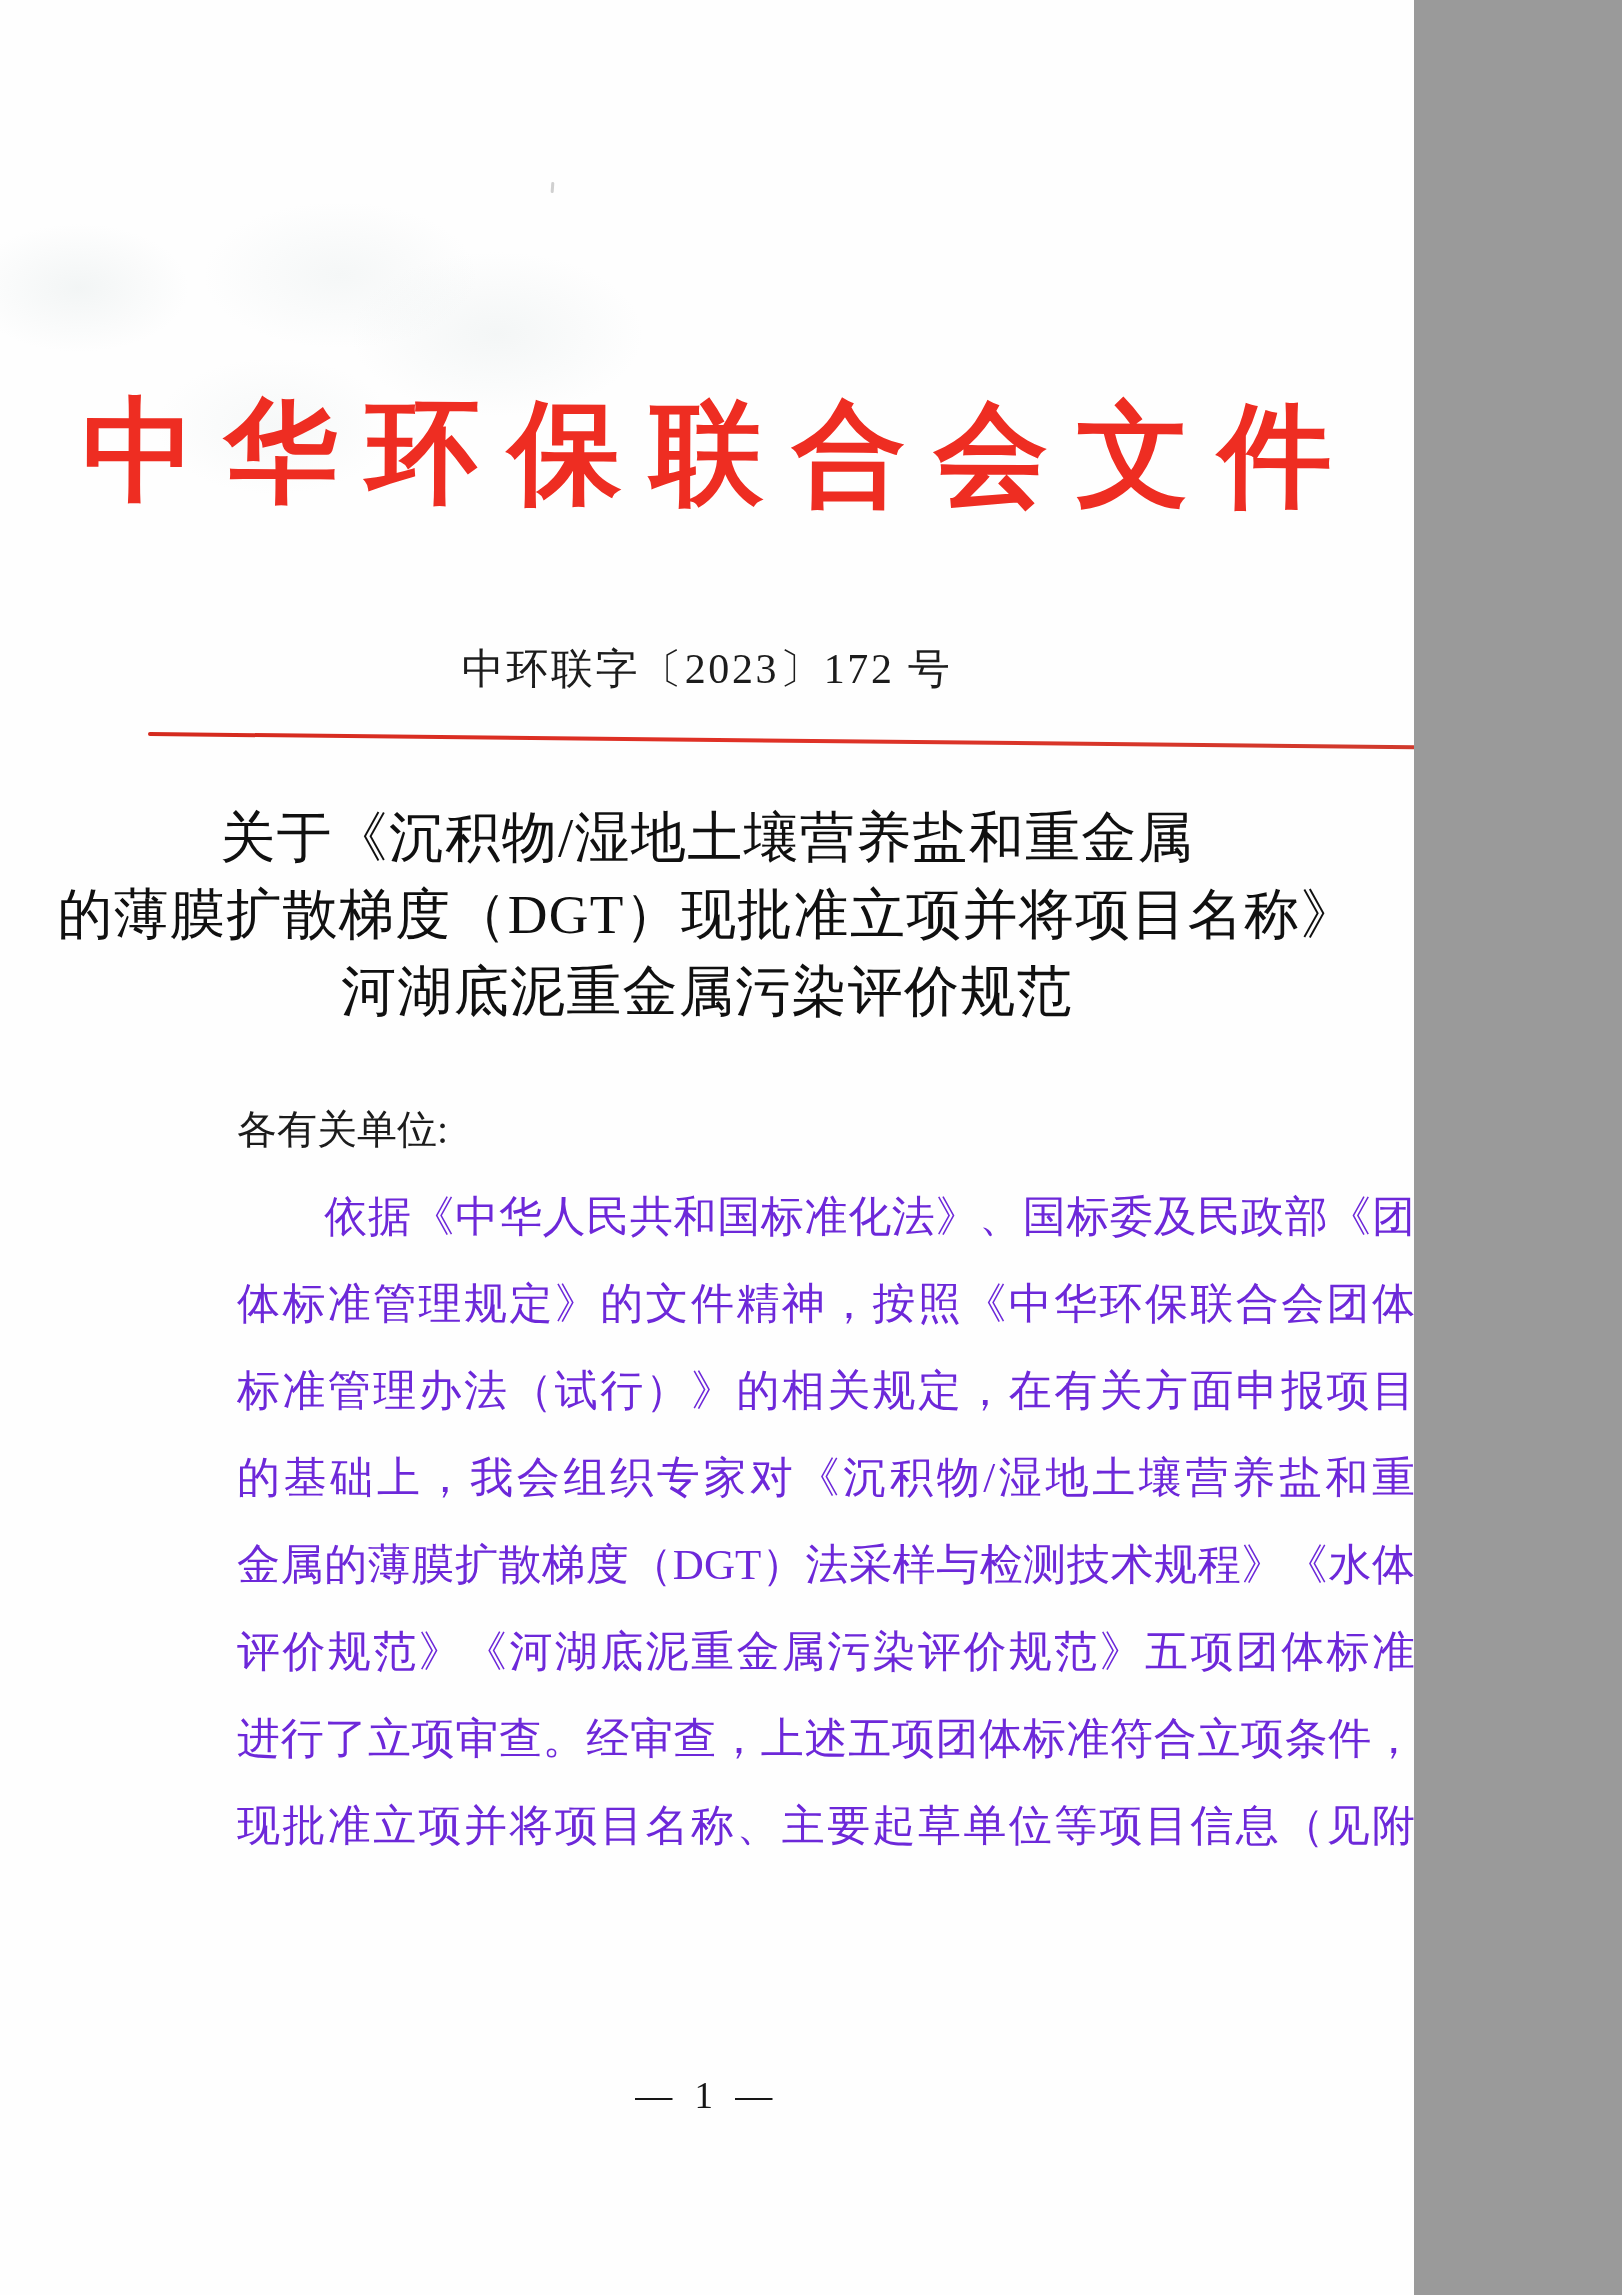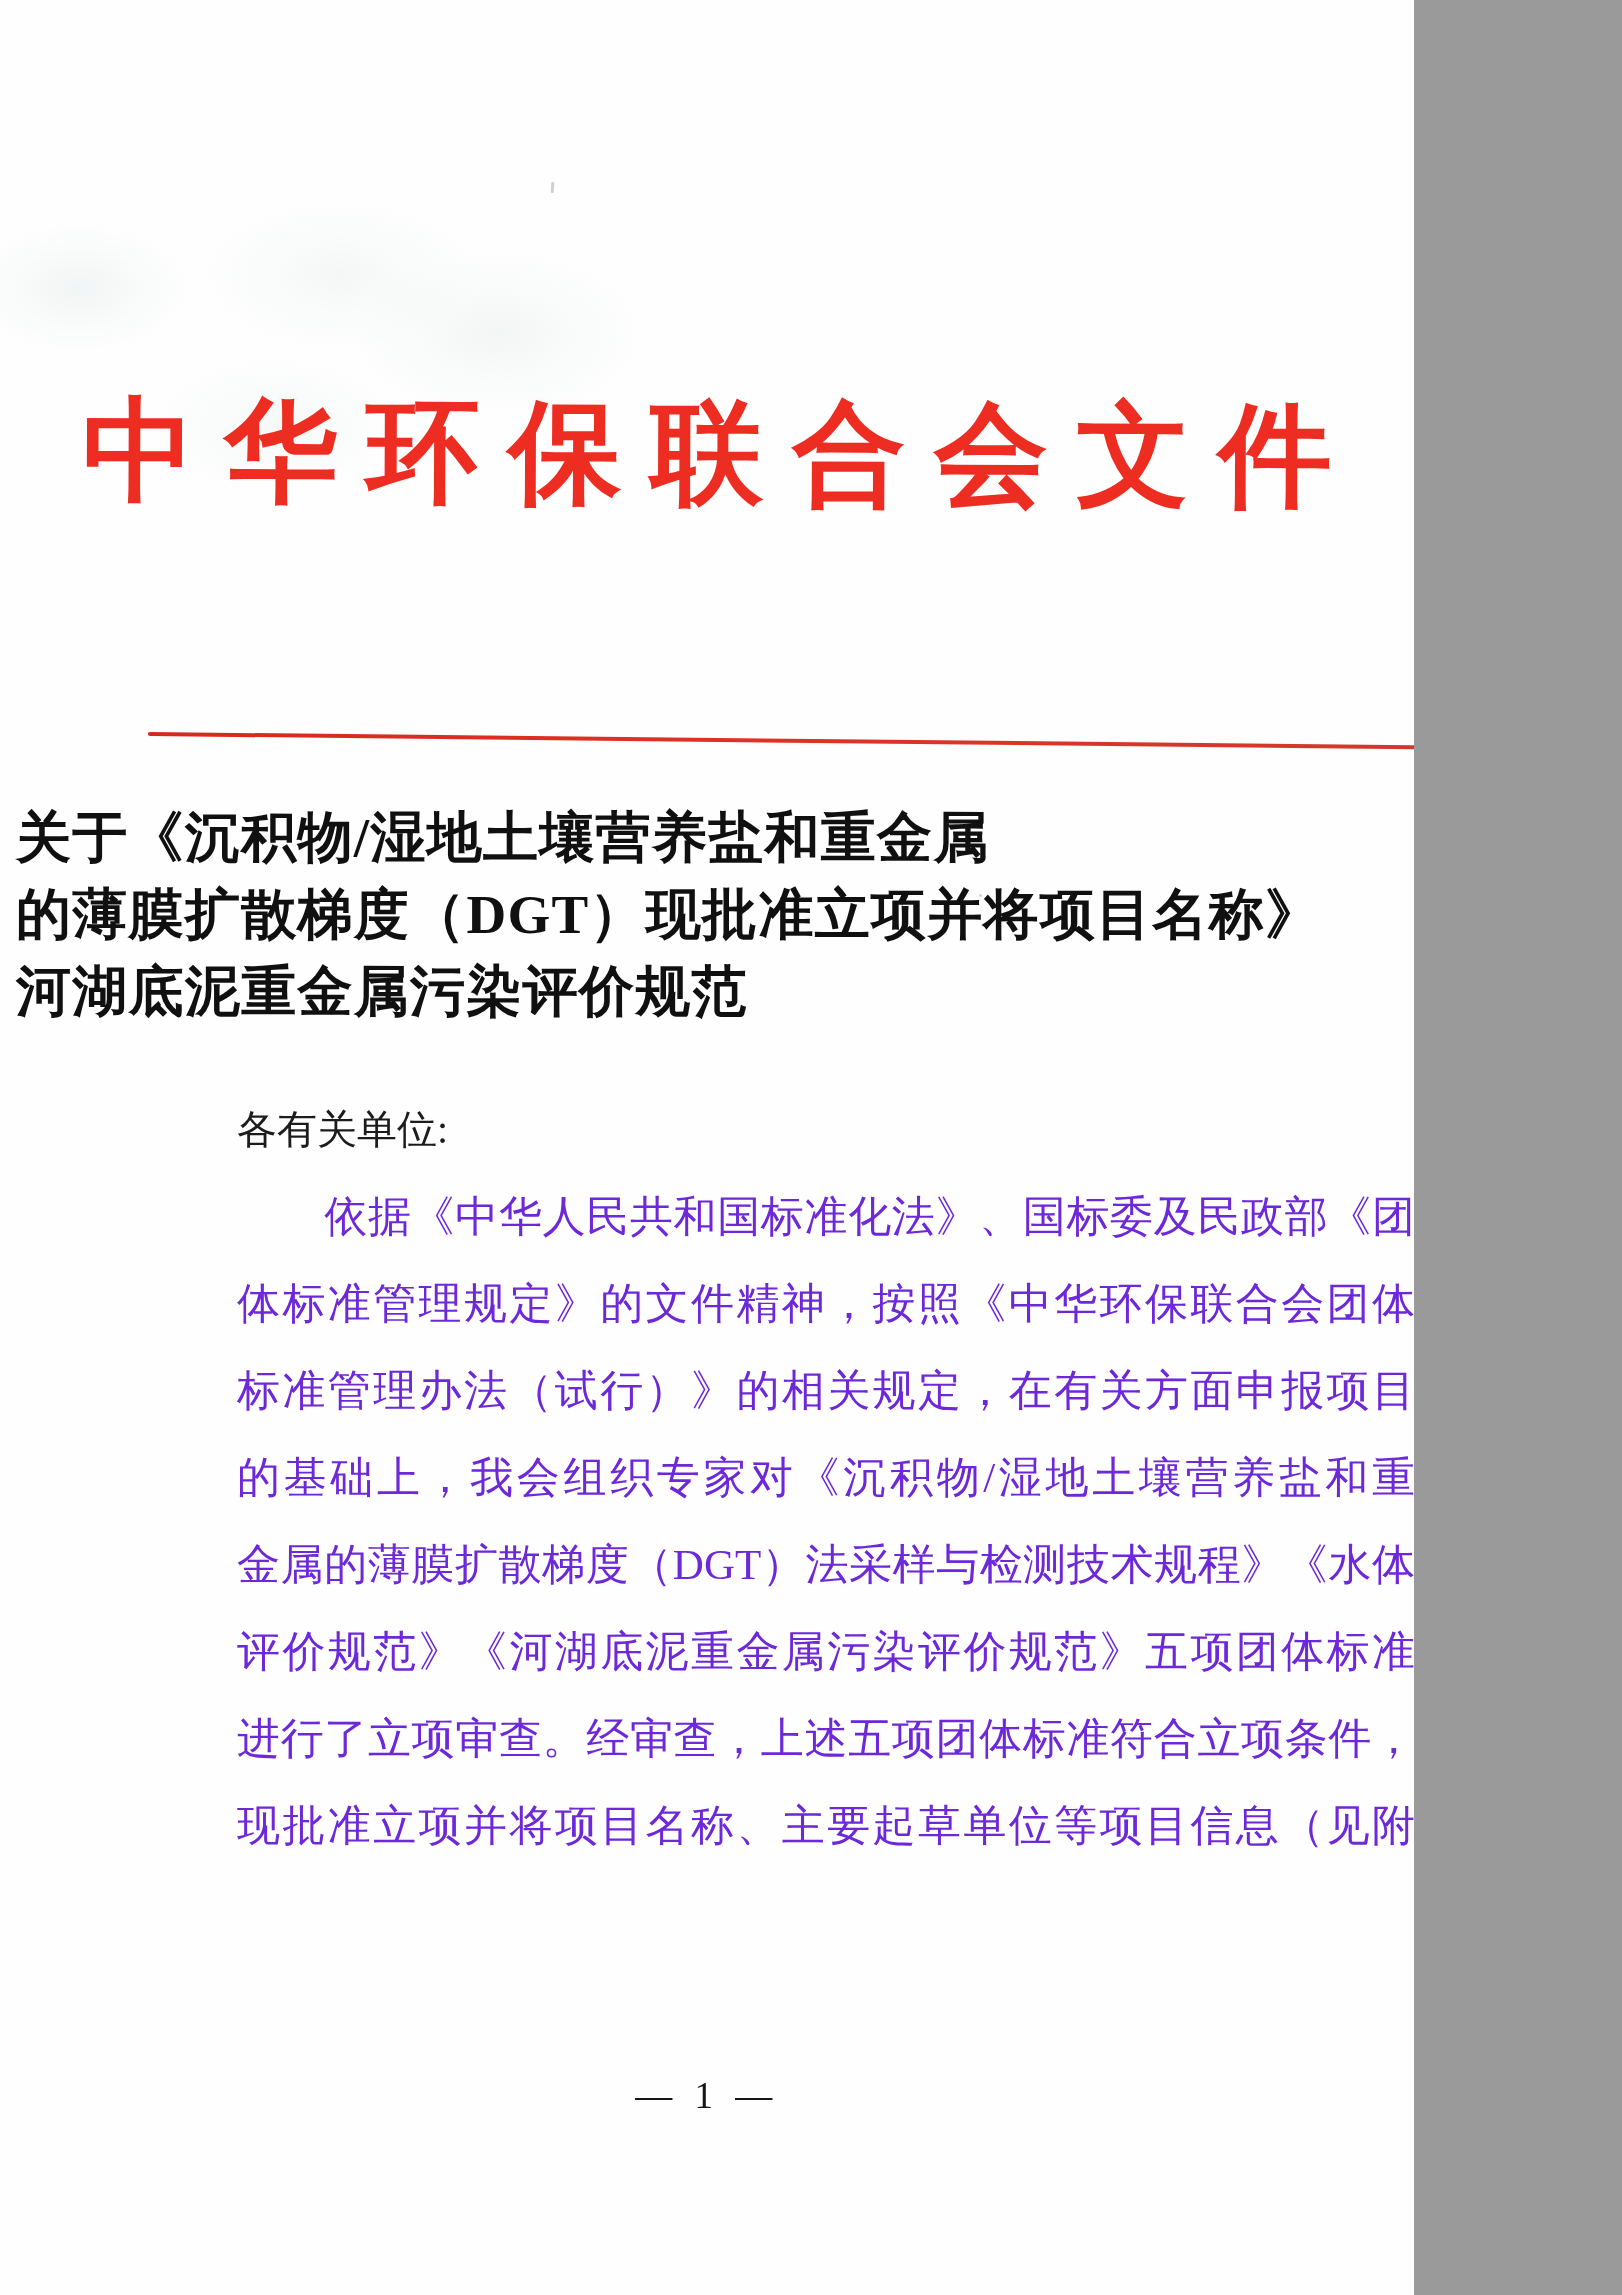--- a/index.html
+++ b/index.html
@@ -51,23 +51,24 @@
     white-space:nowrap;
   }
   .red-rule{
     position:absolute;top:732px;left:148px;width:1323px;height:3.9px;
     background:linear-gradient(90deg,#d42a1e,#e03126 45%,#cf3a2d);
     border-radius:2px;
     transform:rotate(0.6deg);
     transform-origin:left center;
   }
   .doc-title{
-    position:absolute;top:799px;left:16px;width:100%;
+    position:absolute;top:799px;left:0;width:100%;
+    text-align:center;
     font-size:55px;line-height:77px;
-    font-weight:bold;
+    font-weight:normal;
     color:#101010;
     letter-spacing:1.3px;
     white-space:nowrap;
   }
   .salutation{
     position:absolute;top:1086px;left:237px;
     height:87px;line-height:87px;
     font-size:40px;
     color:#1c1c1c;
     white-space:nowrap;
@@ -98,20 +99,21 @@
 <body>
 
 <div class="page">
 
   <div class="ghost"></div>
   <div class="speck"></div>
   <div class="speck2"></div>
 
   <h1 class="org-header">中华环保联合会文件</h1>
 
+  <div class="doc-number">中环联字〔2023〕172 号</div>
 
   <div class="red-rule"></div>
 
   <div class="doc-title">
     <div>关于《沉积物/湿地土壤营养盐和重金属</div>
     <div>的薄膜扩散梯度（DGT）现批准立项并将项目名称》</div>
     <div>河湖底泥重金属污染评价规范</div>
   </div>
 
   <div class="salutation">各有关单位:</div>

